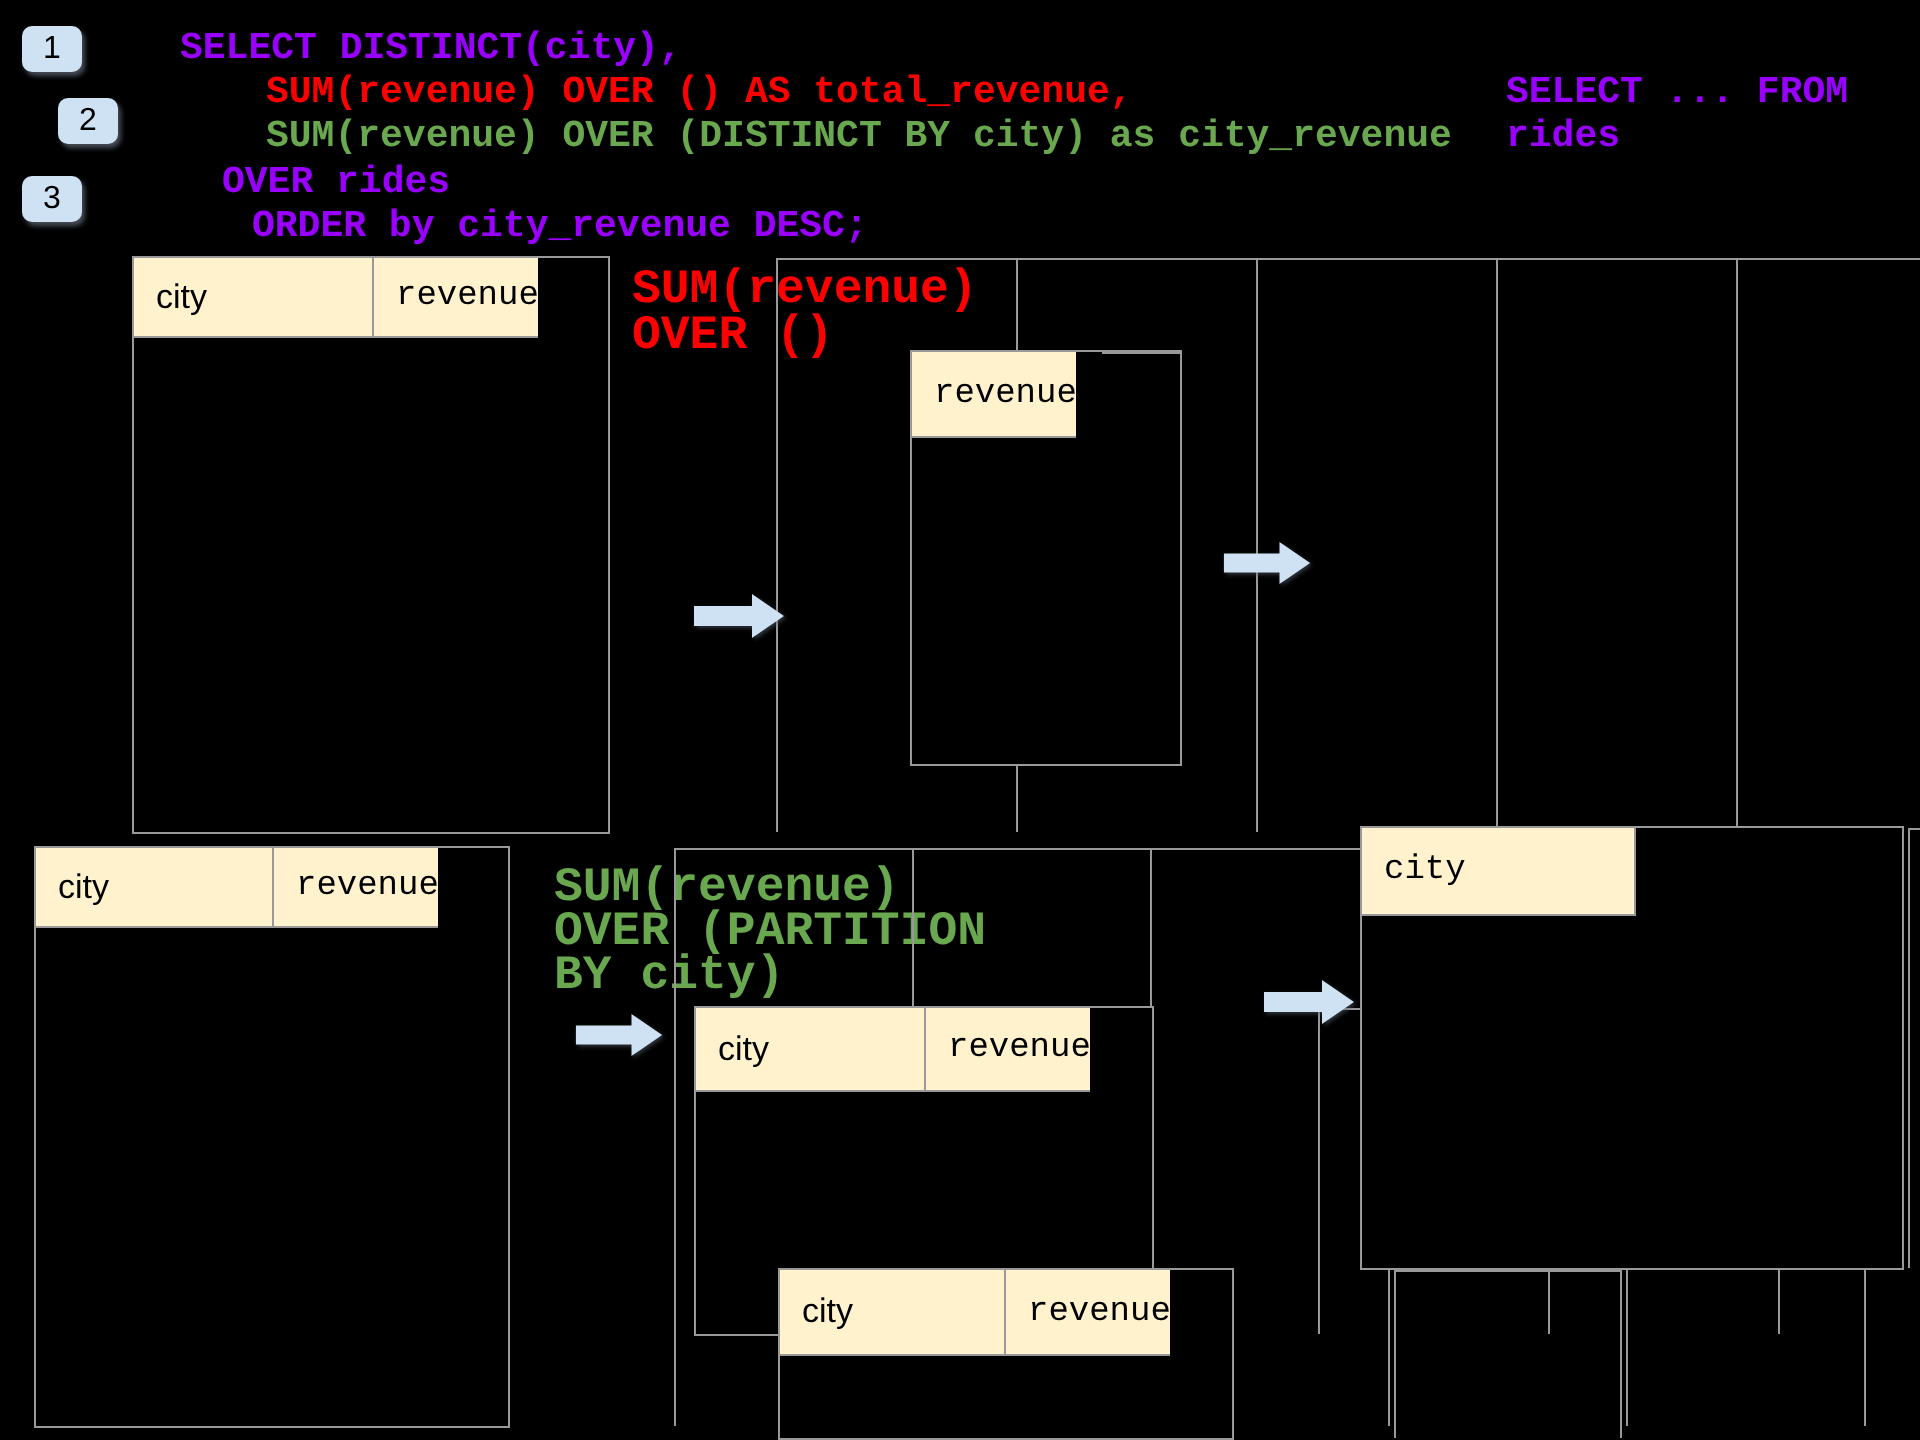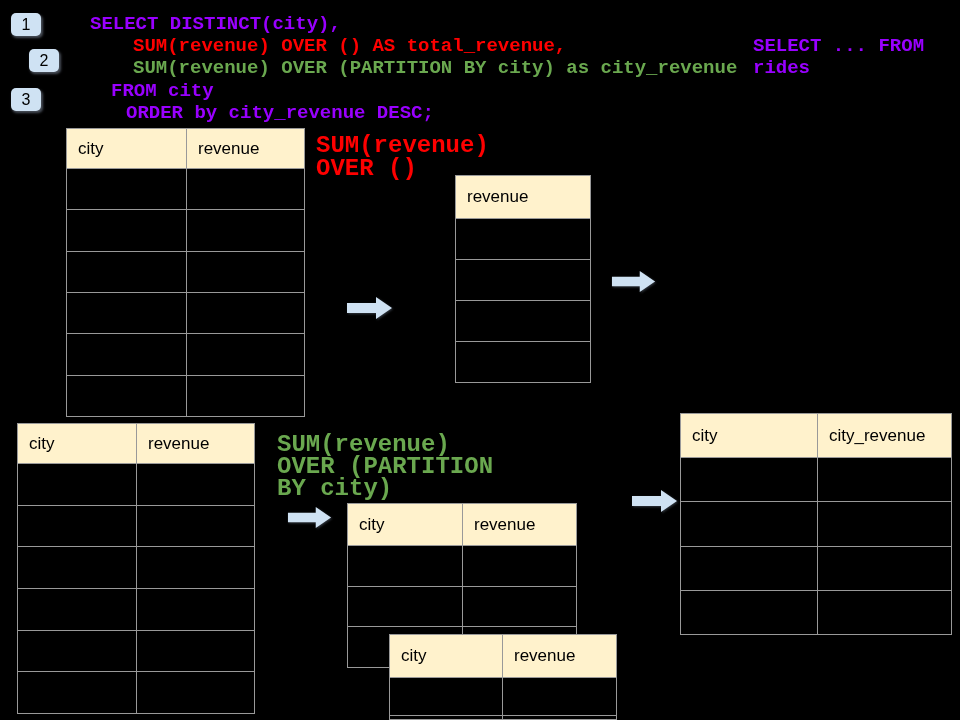--- a/index.html
+++ b/index.html
@@ -22,26 +22,26 @@
          font-weight:bold;font-size:24px;line-height:22.5px;white-space:pre-line;}
   .annot-total{left:316px;top:135px;color:var(--red);}
   .annot-part{left:277px;top:434px;color:var(--green);line-height:22px;}
   
   .badge{position:absolute;width:30px;height:23px;background:var(--badge-fill);
          border-radius:5px;display:flex;align-items:center;justify-content:center;
          font-size:16px;color:#000;box-shadow:1.5px 2px 2.5px rgba(110,120,135,.65);}
   .b1{left:11px;top:13px;} .b2{left:29px;top:49px;} .b3{left:11px;top:88px;}
   
   .tbl{position:absolute;background:var(--bg);border:1px solid var(--table-border);
-       display:flex;flex-direction:column;box-sizing:border-box;}
+       display:flex;box-sizing:border-box;}
   .thr{display:flex;background:var(--header-fill);border-bottom:1px solid var(--table-border);
        flex:0 0 auto;box-sizing:border-box;}
   .th{display:flex;align-items:center;padding-left:11px;font-size:17px;color:#000;
       box-sizing:border-box;overflow:hidden;}
-  .th:last-child,.td:last-child{flex:1;}
+  .th:last-child,.td:last-child{flex:1;font-family:Liberation Mono, monospace;}
   .c1{border-right:1px solid var(--table-border);}
   .tr{display:flex;flex:1;box-sizing:border-box;}
   .tr + .tr{border-top:1px solid var(--table-border);}
   .td{box-sizing:border-box;}
   #t1{left:66px;top:128px;width:239px;height:289px;} #t1 .thr{height:40px;} #t1 .c1{width:120px;flex:0 0 120px;}
   #t2{left:455px;top:175px;width:136px;height:208px;} #t2 .thr{height:43px;}
   #t3{left:17px;top:423px;width:238px;height:291px;} #t3 .thr{height:40px;} #t3 .c1{width:119px;flex:0 0 119px;}
   #t4{left:347px;top:503px;width:230px;height:165px;} #t4 .thr{height:42px;} #t4 .c1{width:115px;flex:0 0 115px;}
   #t5{left:389px;top:634px;width:228px;height:86px;} #t5 .thr{height:43px;} #t5 .c1{width:113px;flex:0 0 113px;}
   #t5 .tr.rfix{flex:0 0 37px;}
@@ -56,22 +56,22 @@
 <body>
 
 <div id="canvas">
 
   <div class="badge b1">1</div>
   <div class="badge b2">2</div>
   <div class="badge b3">3</div>
 
   <div class="code purple l1">SELECT DISTINCT(city),</div>
   <div class="code red l2">SUM(revenue) OVER () AS total_revenue,</div>
-  <div class="code green l3">SUM(revenue) OVER (PARTITION BY city) as city_revenue</div>
-  <div class="code purple l4">FROM city</div>
+  <div class="code green l3">SUM(revenue) OVER (DISTINCT BY city) as city_revenue</div>
+  <div class="code purple l4">OVER rides</div>
   <div class="code purple l5">ORDER by city_revenue DESC;</div>
 
   <div class="note">SELECT ... FROM
 rides</div>
 
   <div class="annot annot-total">SUM(revenue)
 OVER ()</div>
   <div class="annot annot-part">SUM(revenue)
 OVER (PARTITION
 BY city)</div>
@@ -186,21 +186,20 @@
       </div>
     <div class="tr">
         <div class="td c1"></div>
         <div class="td"></div>
       </div>
   </div>
 
   <div class="tbl" id="t6">
     <div class="thr">
       <div class="th c1">city</div>
-      <div class="th">city_revenue</div>
     </div>
     <div class="tr">
         <div class="td c1"></div>
         <div class="td"></div>
       </div>
     <div class="tr">
         <div class="td c1"></div>
         <div class="td"></div>
       </div>
     <div class="tr">

